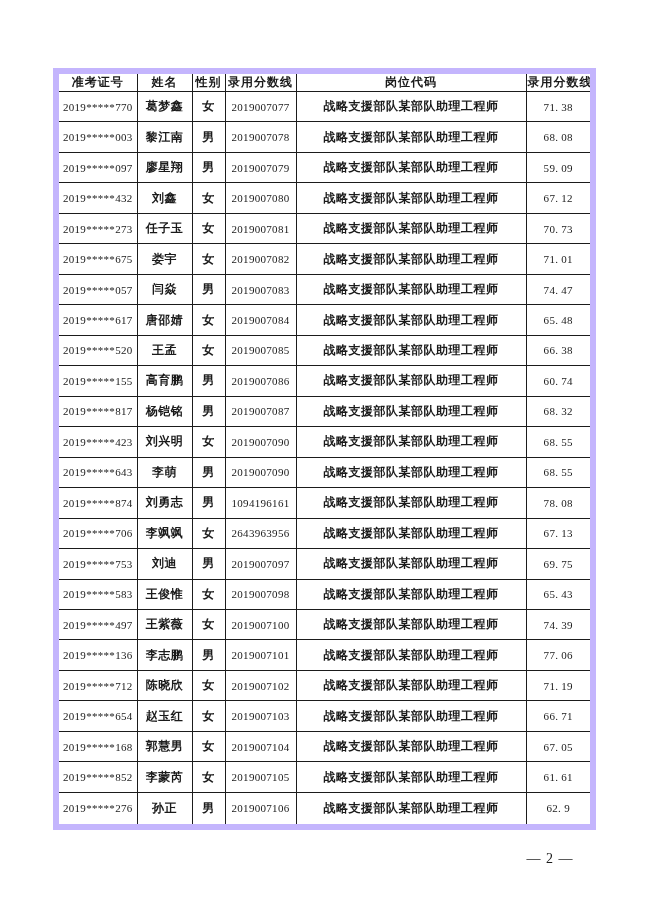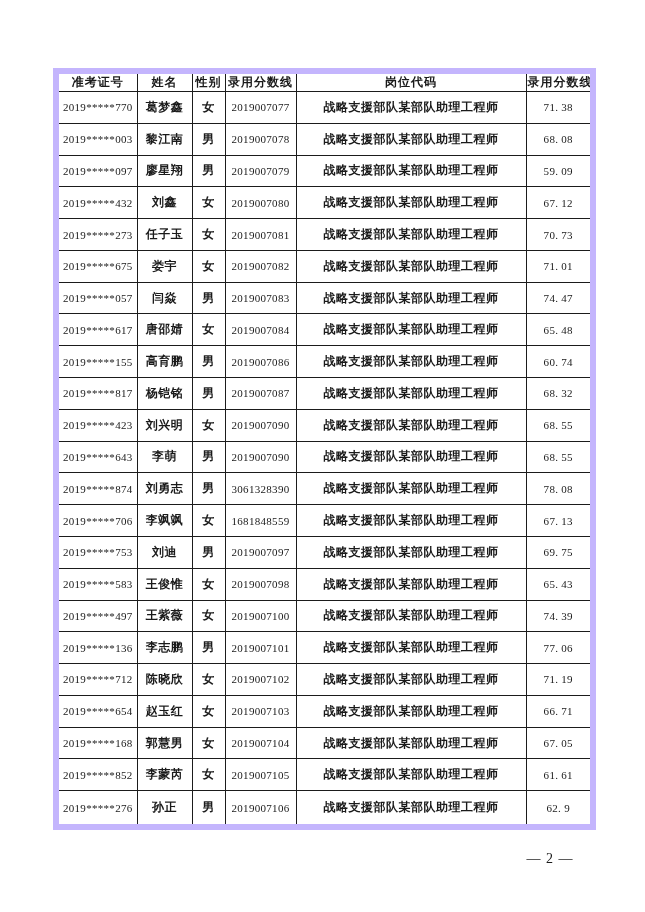--- a/index.html
+++ b/index.html
@@ -144,20 +144,28 @@
         </tr>
         <tr>
           <td class="num">2019*****617</td>
           <td class="cn">唐邵婧</td>
           <td class="cn">女</td>
           <td class="num">2019007084</td>
           <td class="cn">战略支援部队某部队助理工程师</td>
           <td class="num">65. 48</td>
         </tr>
         <tr>
+          <td class="num">2019*****520</td>
+          <td class="cn">王孟</td>
+          <td class="cn">女</td>
+          <td class="num">2019007085</td>
+          <td class="cn">战略支援部队某部队助理工程师</td>
+          <td class="num">66. 38</td>
+        </tr>
+        <tr>
           <td class="num">2019*****155</td>
           <td class="cn">高育鹏</td>
           <td class="cn">男</td>
           <td class="num">2019007086</td>
           <td class="cn">战略支援部队某部队助理工程师</td>
           <td class="num">60. 74</td>
         </tr>
         <tr>
           <td class="num">2019*****817</td>
           <td class="cn">杨铠铭</td>
@@ -179,29 +187,29 @@
           <td class="cn">李萌</td>
           <td class="cn">男</td>
           <td class="num">2019007090</td>
           <td class="cn">战略支援部队某部队助理工程师</td>
           <td class="num">68. 55</td>
         </tr>
         <tr>
           <td class="num">2019*****874</td>
           <td class="cn">刘勇志</td>
           <td class="cn">男</td>
-          <td class="num">3061328390</td>
+          <td class="num">1094196161</td>
           <td class="cn">战略支援部队某部队助理工程师</td>
           <td class="num">78. 08</td>
         </tr>
         <tr>
           <td class="num">2019*****706</td>
           <td class="cn">李飒飒</td>
           <td class="cn">女</td>
-          <td class="num">1681848559</td>
+          <td class="num">2643963956</td>
           <td class="cn">战略支援部队某部队助理工程师</td>
           <td class="num">67. 13</td>
         </tr>
         <tr>
           <td class="num">2019*****753</td>
           <td class="cn">刘迪</td>
           <td class="cn">男</td>
           <td class="num">2019007097</td>
           <td class="cn">战略支援部队某部队助理工程师</td>
           <td class="num">69. 75</td>

